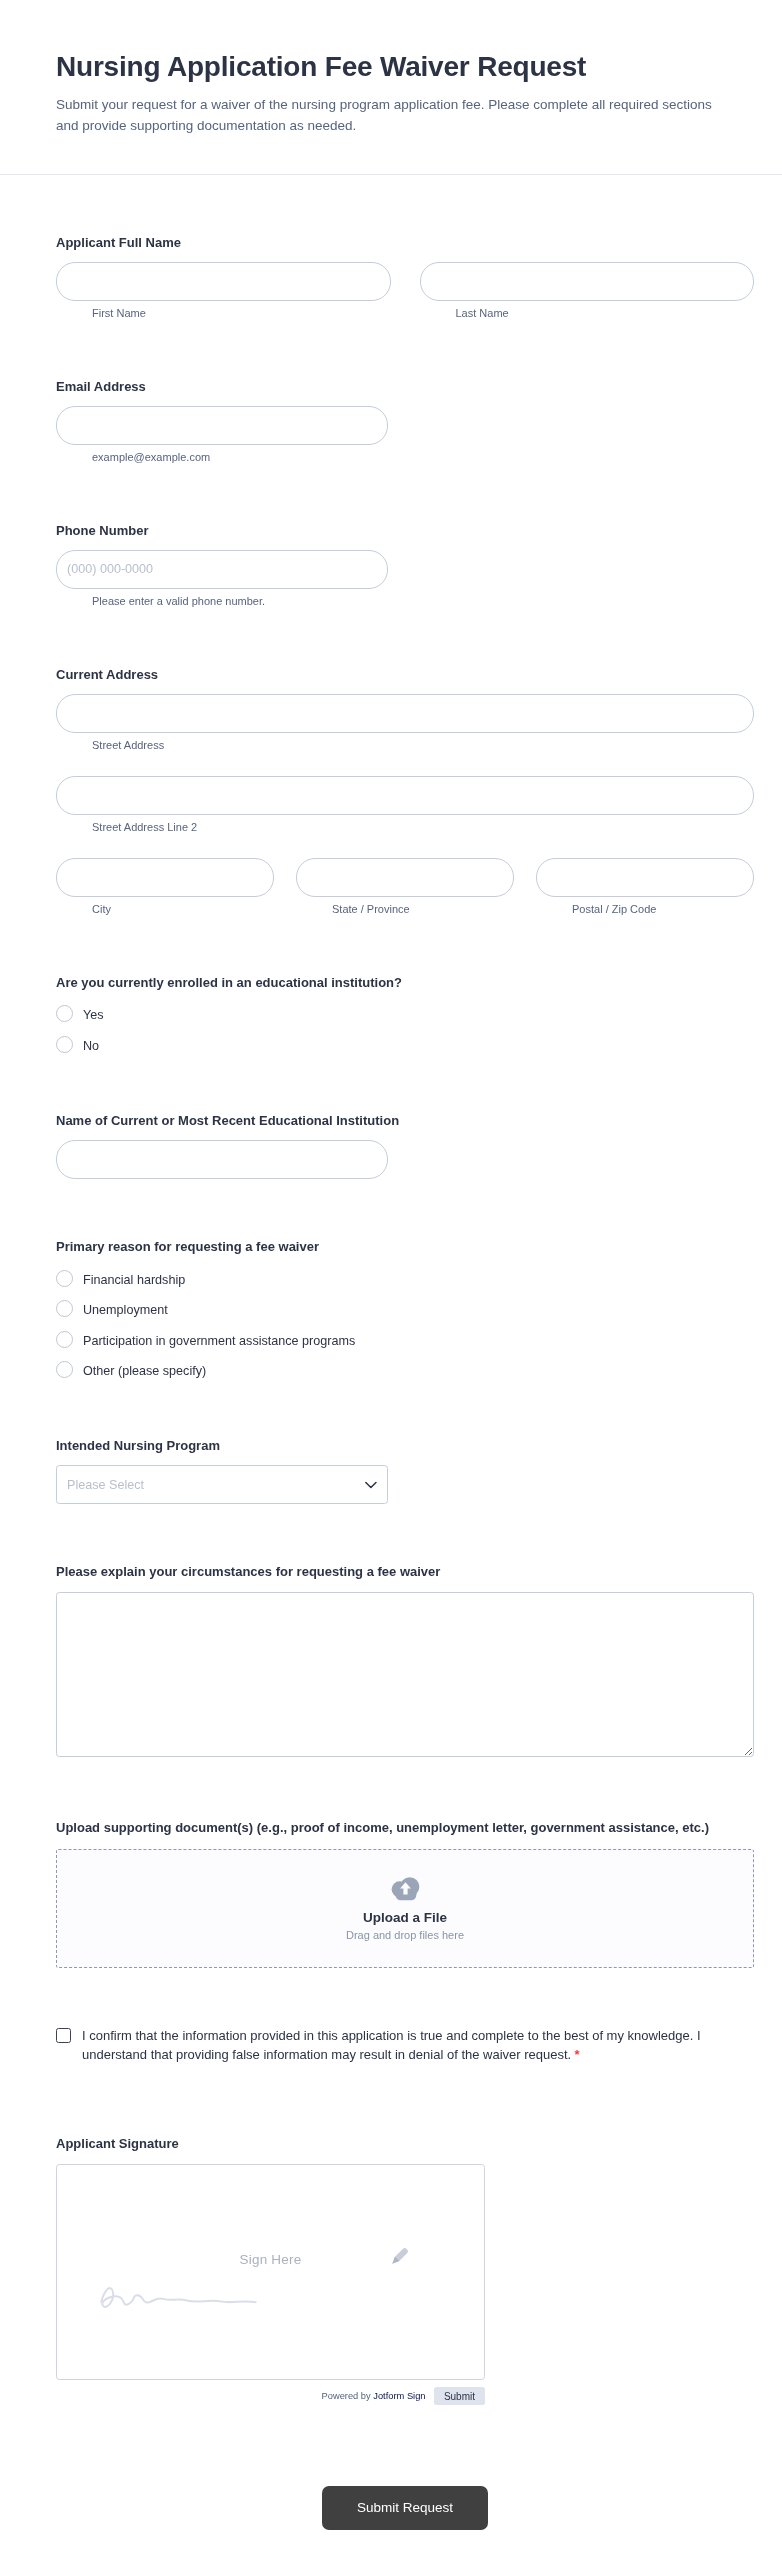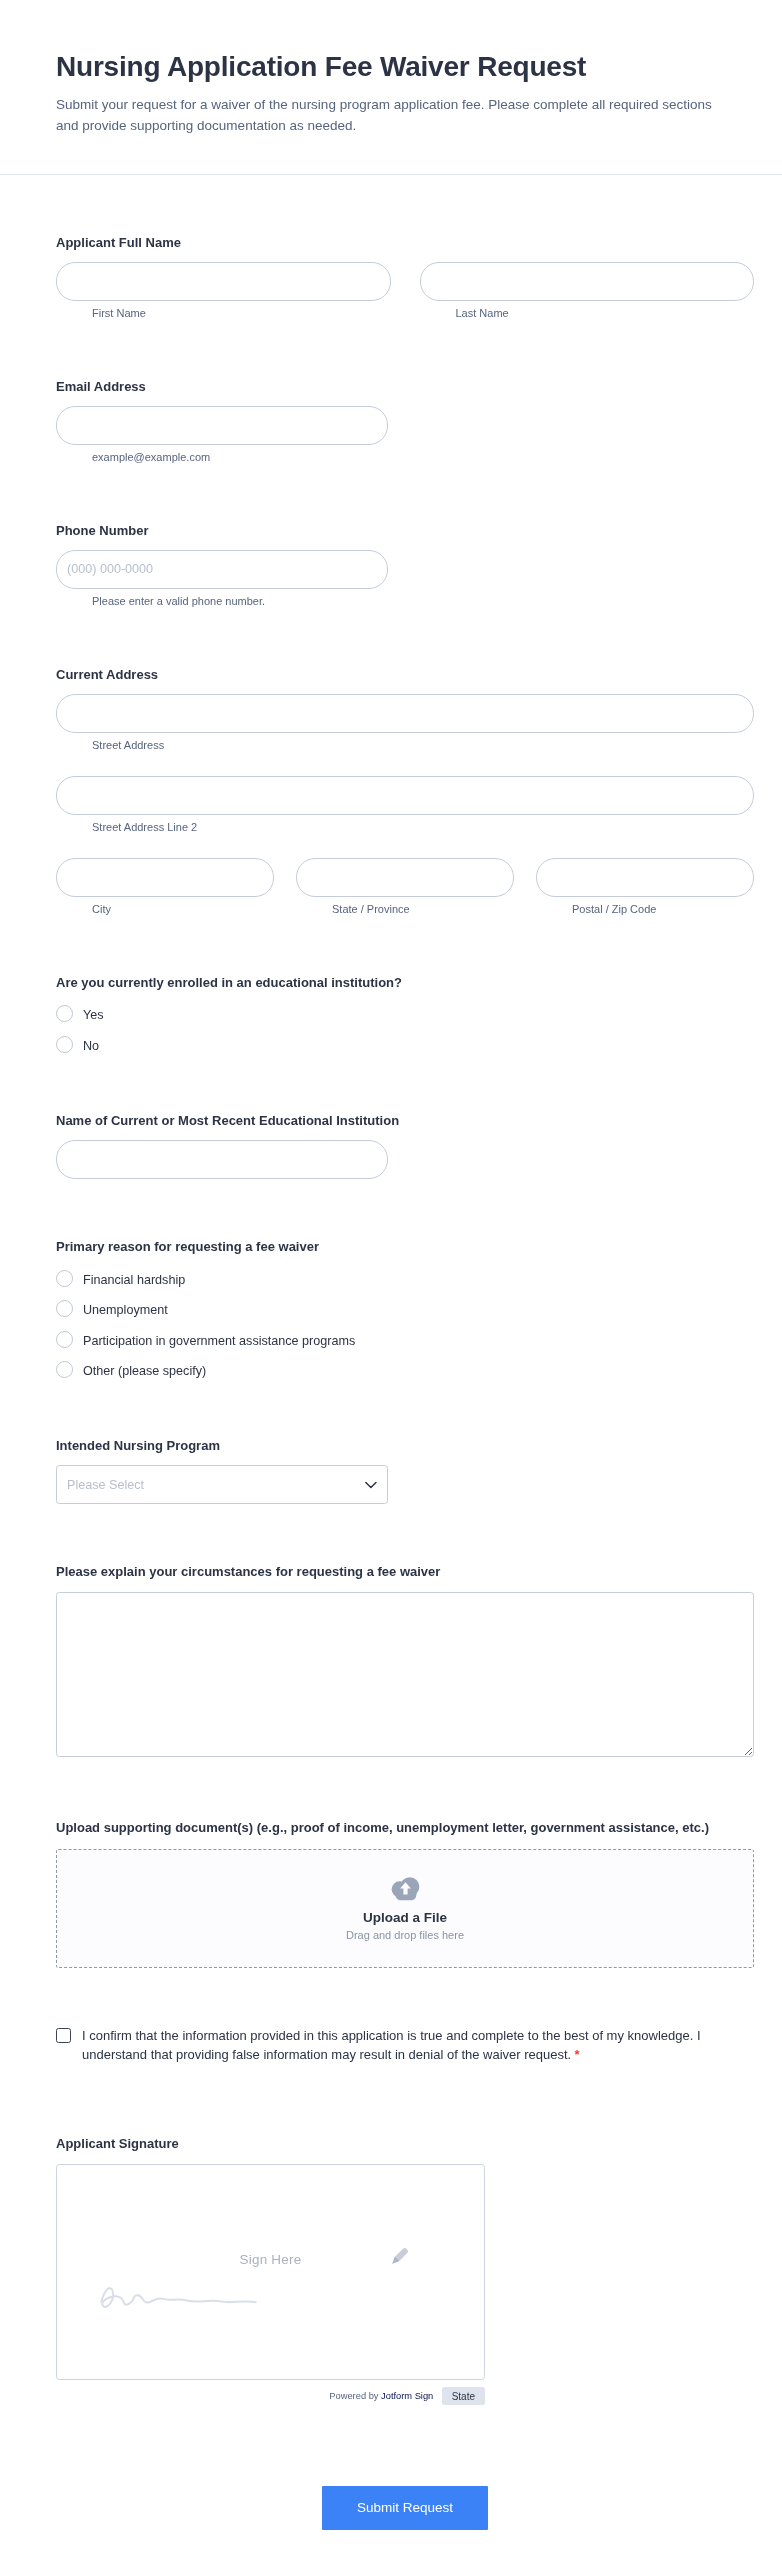--- a/index.html
+++ b/index.html
@@ -92,21 +92,21 @@
   .powered { font-size: 9.3px; color: #57647e; }
   .powered b { color: #0a1551; font-weight: 400; }
   .clear-btn {
     border: none; background: #dfe3ee; color: #2c3345; font-size: 10px;
     padding: 3.4px 10px; border-radius: 2.5px; cursor: pointer; font-family: "Liberation Sans", sans-serif;
   }
 
   
   .submit-row { display: flex; justify-content: center; padding: 22px 0 51px 0; }
   .submit-btn {
-    background: #3b82f6; color: #ffffff; border: none; border-radius: 1px;
+    background: #404040; color: #ffffff; border: none; border-radius: 7px;
     font-size: 13.5px; font-weight: 500; padding: 14.3px 35px; cursor: pointer;
     font-family: "Liberation Sans", sans-serif;
   }
 </style>
 </head>
 <body>
 
 <div class="page">
 
   <header class="form-header">
@@ -248,21 +248,21 @@
         <svg class="sig-squiggle" width="194" height="47" viewBox="0 0 230 56">
           <path d="M8 36 C12 20 20 14 22 24 C24 34 14 46 10 40 C6 34 22 26 30 30 C37 33 33 42 41 38 C49 34 45 26 53 28 C59 30 57 38 65 36 C72 34 74 30 82 32 C92 35 100 31 110 34 C124 38 136 32 150 35 C164 38 176 33 192 36" stroke="#d9dee8" stroke-width="2.4" fill="none" stroke-linecap="round"></path>
         </svg>
         <svg class="sig-pen" width="20" height="20" viewBox="0 0 26 26">
           <path d="M3 23 L6.5 14 L17 3.5 A3 3 0 0 1 21.2 3.5 L22.5 4.8 A3 3 0 0 1 22.5 9 L12 19.5 Z" fill="#c7cdd9"></path>
           <path d="M3 23 L6.5 14 L12 19.5 Z" fill="#aeb6c4"></path>
         </svg>
       </div>
       <div class="sig-footer">
         <span class="powered"><span>Powered by</span> <b>Jotform Sign</b></span>
-        <button class="clear-btn">State</button>
+        <button class="clear-btn">Submit</button>
       </div>
     </section>
 
     <div class="submit-row">
       <button class="submit-btn">Submit Request</button>
     </div>
 
   </main>
 </div>
 

